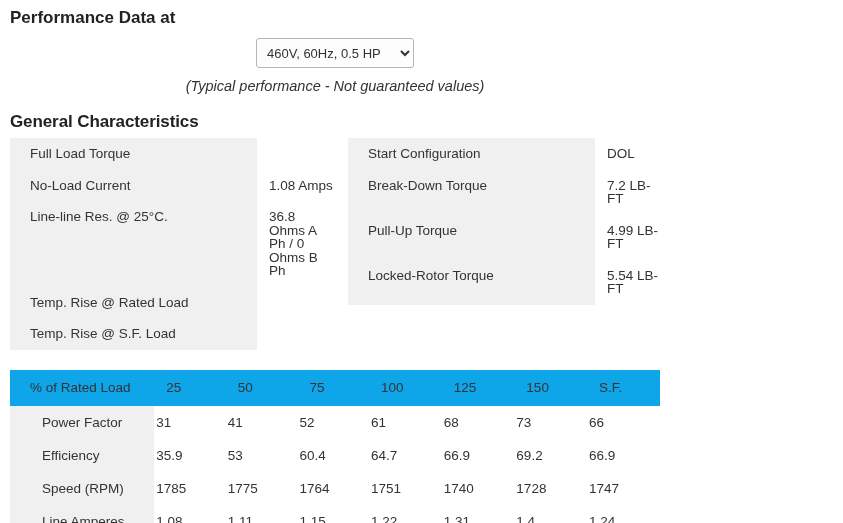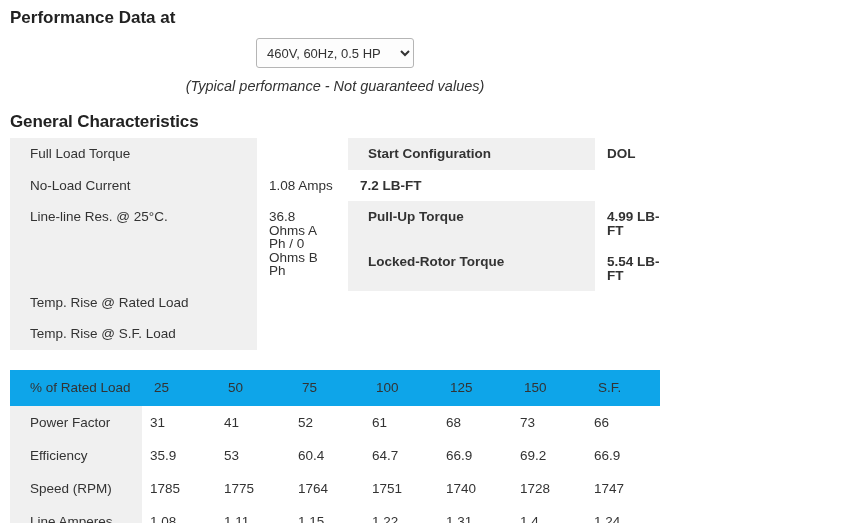--- a/index.html
+++ b/index.html
@@ -61,21 +61,20 @@
     margin-bottom: 20px;
   }
   .gc-col {
     width: 50%;
     display: flex;
     flex-direction: column;
   }
   .gc-col.right {
     padding-left: 13px;
     box-sizing: border-box;
-    font-weight: bold;
   }
   .gc-row {
     display: flex;
     font-size: 13.5px;
     line-height: 1;
   }
   .gc-row .label {
     width: 247px;
     background: #f0f0f0;
     padding: 9px 0 9px 20px;
@@ -104,26 +103,26 @@
     padding: 9px 0 9px 12px;
     vertical-align: middle;
   }
   .lc-table th.rowhead {
     padding-left: 20px;
     width: 150px;
     line-height: 1.35;
   }
   .lc-table td.rowhead {
     background: #f0f0f0;
-    padding: 9px 0 9px 20px;
+    padding: 9px 0 9px 32px;
     width: 150px;
     color: #333;
   }
   .lc-table td {
-    padding: 9px 0 9px 8px;
+    padding: 9px 0 9px 2px;
     color: #333;
   }
   .lc-table col.datacol { width: 99px; }
 </style>
 </head>
 <body>
 
 <div class="page">
 
   <h2 class="perf-title">Performance Data at</h2>
@@ -158,20 +157,21 @@
         <div class="label">Temp. Rise @ S.F. Load</div>
         <div class="value"></div>
       </div>
     </div>
     <div class="gc-col right">
       <div class="gc-row">
         <div class="label">Start Configuration</div>
         <div class="value">DOL</div>
       </div>
       <div class="gc-row">
+        <div class="label">Break-Down Torque</div>
         <div class="value">7.2 LB-FT</div>
       </div>
       <div class="gc-row">
         <div class="label">Pull-Up Torque</div>
         <div class="value">4.99 LB-FT</div>
       </div>
       <div class="gc-row">
         <div class="label">Locked-Rotor Torque</div>
         <div class="value">5.54 LB-FT</div>
       </div>

